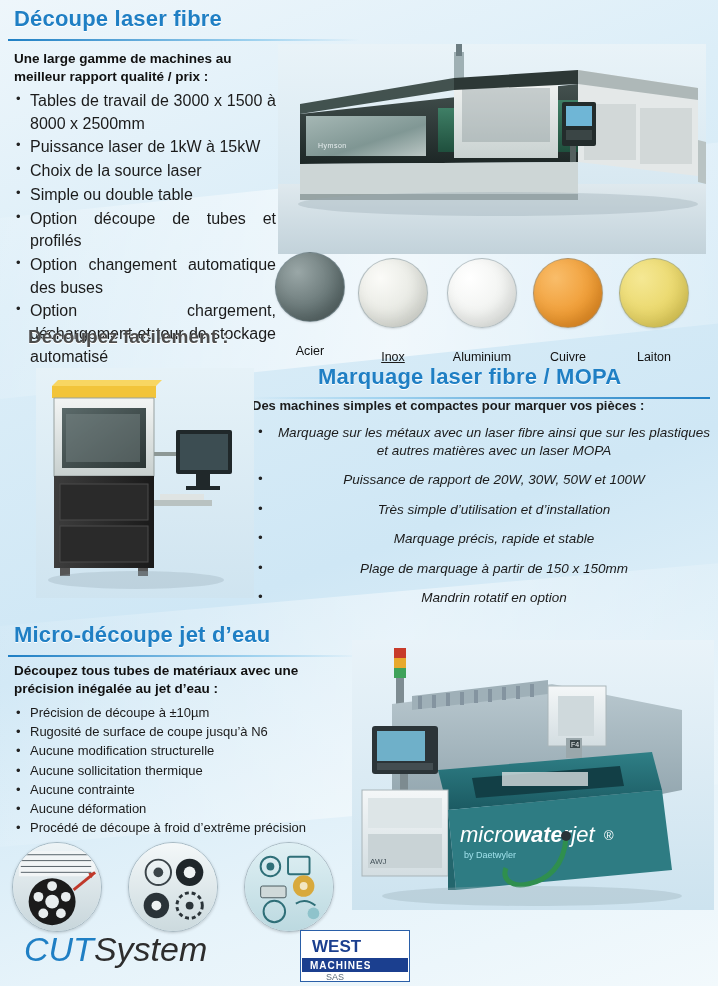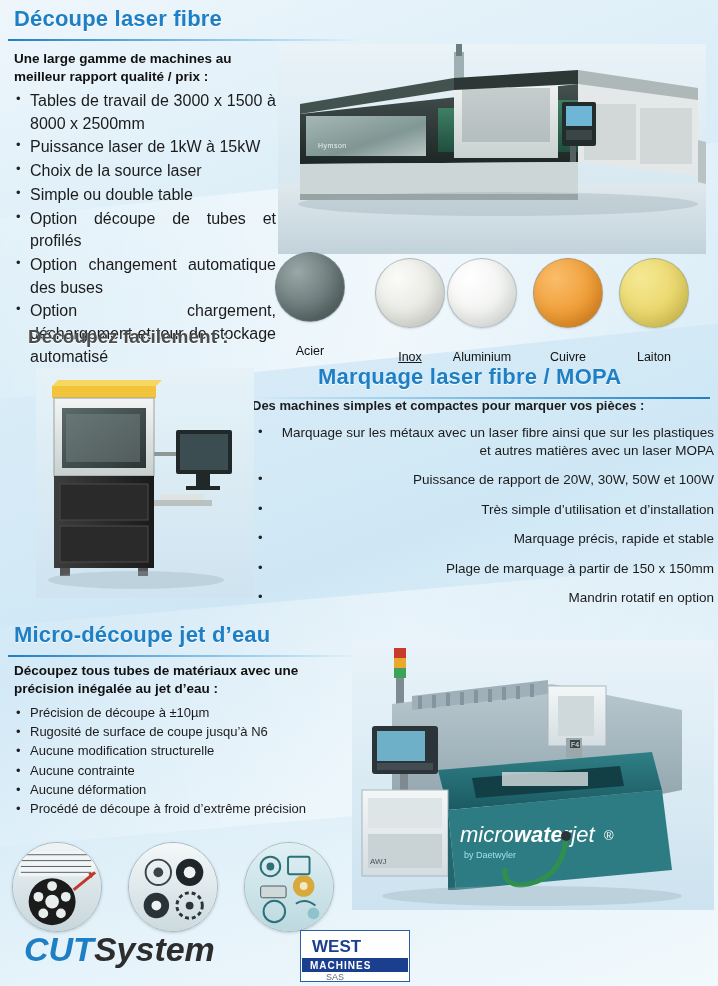--- a/index.html
+++ b/index.html
@@ -100,21 +100,22 @@
   #sec-marquage-rule  { position: absolute; left: 250px; top: 394px; width: 460px; }
   #marquage-intro {
     position: absolute; left: 252px; top: 398px; width: 460px;
     font-size: 13px; font-weight: bold;
   }
   #marquage-list {
     position: absolute; left: 252px; top: 424px; width: 462px;
   }
   #marquage-list li {
     padding-left: 22px; font-size: 13.5px; line-height: 1.30; margin-bottom: 12px;
-    text-align: right;
+    text-align: center;
+    font-style: italic;
   }
   #marquage-list li::before { left: 6px; }
 
   #marquage-photo { position: absolute; left: 36px; top: 368px; width: 218px; height: 230px; }
 
   
   #sec-micro-title { position: absolute; left: 14px; top: 622px; width: 350px; }
   #sec-micro-rule  { position: absolute; left: 8px; top: 652px; width: 352px; }
   #micro-intro { position: absolute; left: 14px; top: 662px; width: 330px; }
   #micro-list { position: absolute; left: 14px; top: 704px; width: 344px; }
@@ -127,21 +128,21 @@
   .sample {
     position: absolute; width: 90px; height: 90px; border-radius: 50%;
     border: 1px solid rgba(110,130,140,0.5);
     overflow: hidden;
     box-shadow: 0 1px 3px rgba(0,0,0,0.18);
   }
 
   
   #brand-system {
     position: absolute; left: 24px; top: 930px;
-    font-size: 34px; font-style: italic; font-weight: bold;
+    font-size: 34px; font-style: italic; font-weight: normal;
     color: #2d2d2d;
   }
   #brand-system .cut { color: #1f7fc4; }
   #west-logo {
     position: absolute; left: 300px; top: 930px; width: 110px; height: 52px;
   }
 </style>
 </head>
 <body>
 
@@ -229,21 +230,21 @@
     <text x="40" y="104" font-family="Liberation Sans, sans-serif" font-size="7" fill="#e8eff0" letter-spacing="0.5">Hymson</text>
 
     <ellipse cx="220" cy="160" rx="200" ry="12" fill="#97aab3" opacity="0.35"></ellipse>
   </svg>
 
   <div id="materials">
     <div class="mat" style="left:0px;top:0px;">
       <div class="disc" style="background:radial-gradient(circle at 32% 28%, #9aa7a7, #5d6c6c 70%, #475454);"></div>
       <div class="lbl">Acier</div>
     </div>
-    <div class="mat" style="left:100px;top:6px;text-decoration:underline;">
+    <div class="mat" style="left:83px;top:6px;text-decoration:underline;">
       <div class="disc" style="background:radial-gradient(circle at 32% 28%, #fbfbf8, #e2e4dd 70%, #cfd2ca);"></div>
       <div class="lbl">Inox</div>
     </div>
     <div class="mat" style="left:172px;top:6px;">
       <div class="disc" style="background:radial-gradient(circle at 32% 28%, #ffffff, #eef0ed 70%, #dadedb);"></div>
       <div class="lbl">Aluminium</div>
     </div>
     <div class="mat" style="left:258px;top:6px;">
       <div class="disc" style="background:radial-gradient(circle at 32% 28%, #f9bd6a, #ef9b33 60%, #dd7d14);"></div>
       <div class="lbl">Cuivre</div>
@@ -319,20 +320,21 @@
 
   <h1 class="sec-title" id="sec-micro-title">Micro-découpe jet d’eau</h1>
   <div class="rule" id="sec-micro-rule"></div>
 
   <div class="intro" id="micro-intro">Découpez tous tubes de matériaux avec une précision inégalée au jet d’eau :</div>
 
   <ul class="bullets" id="micro-list">
     <li><span>Précision de découpe à ±10µm</span></li>
     <li><span>Rugosité de surface de coupe jusqu’à N6</span></li>
     <li><span>Aucune modification structurelle</span></li>
+    <li><span>Aucune sollicitation thermique</span></li>
     <li><span>Aucune contrainte</span></li>
     <li><span>Aucune déformation</span></li>
     <li><span>Procédé de découpe à froid d’extrême précision</span></li>
   </ul>
 
   <svg id="waterjet-photo" viewBox="0 0 362 270">
     <defs>
       <linearGradient id="wjBg" x1="0" y1="0" x2="0" y2="1">
         <stop offset="0%" stop-color="#e9f3f9"></stop>
           <stop offset="100%" stop-color="#cde3ef"></stop>

